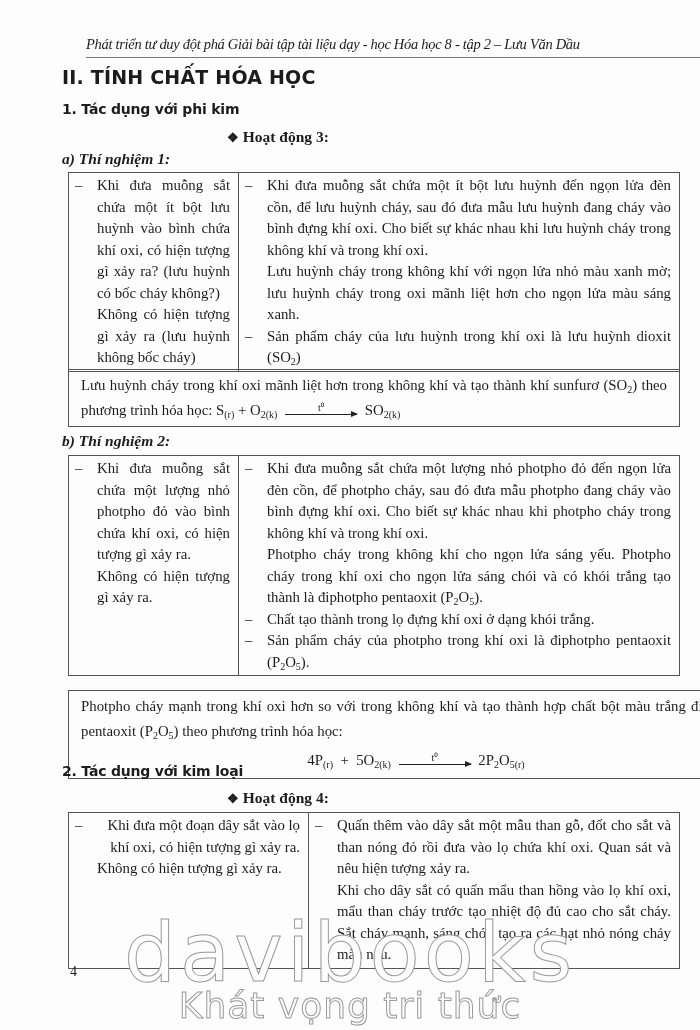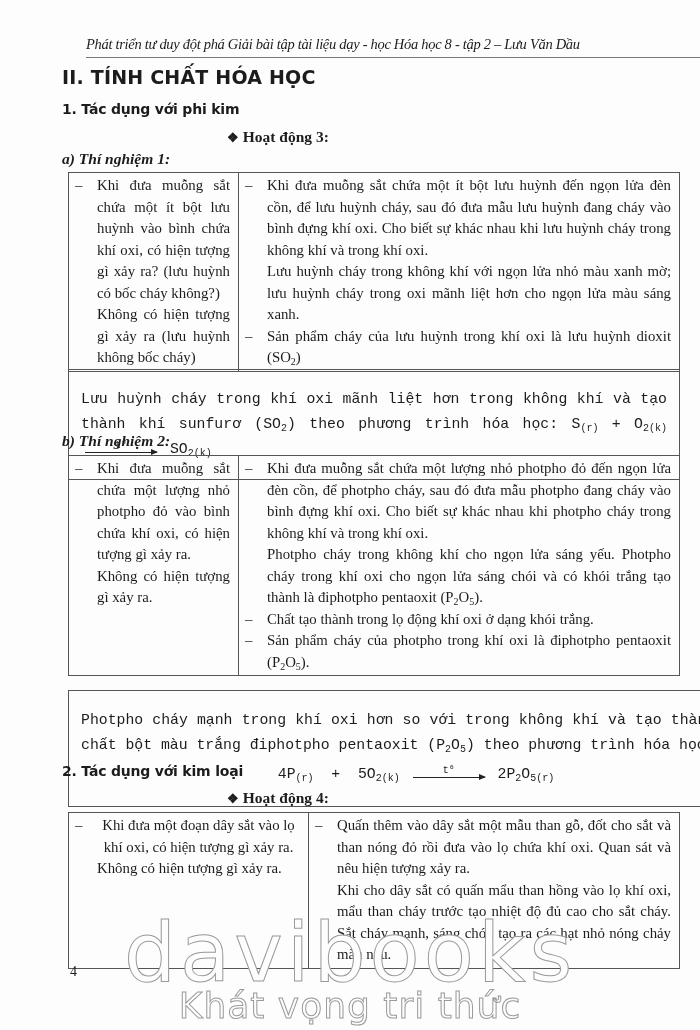--- a/index.html
+++ b/index.html
@@ -30,22 +30,22 @@
   }
   table.qa {
     position: absolute; left: 68px; border-collapse: collapse; font-size: 14.8px; line-height: 21.5px;
   }
   table.qa td { border: 1px solid #555; vertical-align: top; padding: 2px 8px 2px 4px; text-align: justify; }
   .dash-item { display: flex; }
   .dash { width: 24px; flex: none; padding-left: 2px; }
   .dash-body { flex: 1; }
   .indent { padding-left: 24px; }
   .summary-box {
-    position: absolute; left: 68px; border: 1px solid #555; padding: 17px 12px;
-    font-size: 14.8px; line-height: 25px; text-align: justify; font-family: Liberation Mono, monospace;
+    position: absolute; left: 68px; border: 1px solid #555; padding: 3px 12px;
+    font-size: 14.8px; line-height: 25px; text-align: justify;
   }
   sub { font-size: 10px; vertical-align: -3px; line-height: 0; }
   .arrow { display: inline-block; position: relative; width: 72px; margin: 0 4px; }
   .arrow .line { display: block; border-top: 1px solid #222; margin-top: 10px; position: relative; }
   .arrow .line::after { content: ""; position: absolute; right: -1px; top: -4px; border-left: 7px solid #222; border-top: 3.5px solid transparent; border-bottom: 3.5px solid transparent; }
   .arrow .cond { position: absolute; top: -9px; left: 0; width: 100%; text-align: center; font-size: 10px; }
   .page-number { position: absolute; left: 70px; top: 964px; font-size: 14px; }
   .watermark {
     position: absolute; left: 0; width: 700px; text-align: center; color: #fdfdfd;
     -webkit-text-stroke: 1px #9a9a9a; font-family: "DejaVu Sans", sans-serif; pointer-events: none;
@@ -117,21 +117,21 @@
       <div class="indent">Không có hiện tượng gì xảy ra.</div>
     </td>
     <td>
       <div class="dash-item">
             <span class="dash">–</span>
             <span class="dash-body">Khi đưa muỗng sắt chứa một lượng nhỏ photpho đỏ đến ngọn lửa đèn cồn, để photpho cháy, sau đó đưa mẫu photpho đang cháy vào bình đựng khí oxi. Cho biết sự khác nhau khi photpho cháy trong không khí và trong khí oxi.</span>
           </div>
       <div class="indent"><span>Photpho cháy trong không khí cho ngọn lửa sáng yếu. Photpho cháy trong khí oxi cho ngọn lửa sáng chói và có khói trắng tạo thành là điphotpho pentaoxit (P</span><sub>2</sub><span>O</span><sub>5</sub><span>).</span></div>
       <div class="dash-item">
             <span class="dash">–</span>
-            <span class="dash-body">Chất tạo thành trong lọ động khí oxi ở dạng khói trắng.</span>
+            <span class="dash-body">Chất tạo thành trong lọ đựng khí oxi ở dạng khói trắng.</span>
           </div>
       <div class="dash-item">
             <span class="dash">–</span>
             <span class="dash-body"><span>Sản phẩm cháy của photpho trong khí oxi là điphotpho pentaoxit (P</span><sub>2</sub><span>O</span><sub>5</sub><span>).</span></span>
           </div>
     </td>
   </tr>
 </tbody>
   </table>
 
@@ -151,21 +151,21 @@
 <div class="activity" style="top:789px">
   <span class="star">❖</span><span>Hoạt động 4:</span>
 </div>
 
 <table class="qa" style="top:812px; width:612px">
   <tbody>
       <tr>
     <td style="width:240px; height:145px">
       <div class="dash-item">
             <span class="dash">–</span>
-            <span class="dash-body" style="text-align:center">Khi đưa một đoạn dây sắt vào lọ khí oxi, có hiện tượng gì xảy ra.</span>
+            <span class="dash-body" style="text-align:right">Khi đưa một đoạn dây sắt vào lọ khí oxi, có hiện tượng gì xảy ra.</span>
           </div>
       <div class="indent" style="text-align:left">Không có hiện tượng gì xảy ra.</div>
     </td>
     <td>
       <div class="dash-item">
             <span class="dash">–</span>
             <span class="dash-body">Quấn thêm vào dây sắt một mẫu than gỗ, đốt cho sắt và than nóng đỏ rồi đưa vào lọ chứa khí oxi. Quan sát và nêu hiện tượng xảy ra.</span>
           </div>
       <div class="indent">Khi cho dây sắt có quấn mẩu than hồng vào lọ khí oxi, mẩu than cháy trước tạo nhiệt độ đủ cao cho sắt cháy. Sắt cháy mạnh, sáng chói, tạo ra các hạt nhỏ nóng chảy màu nâu.</div>
     </td>

